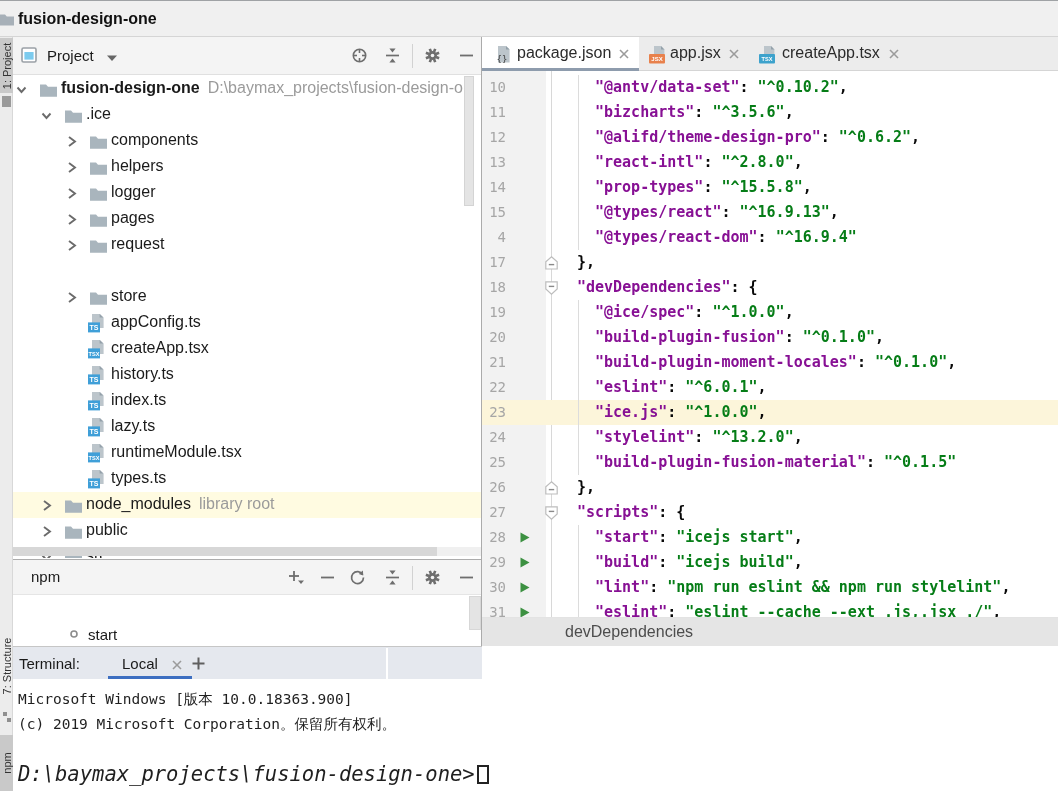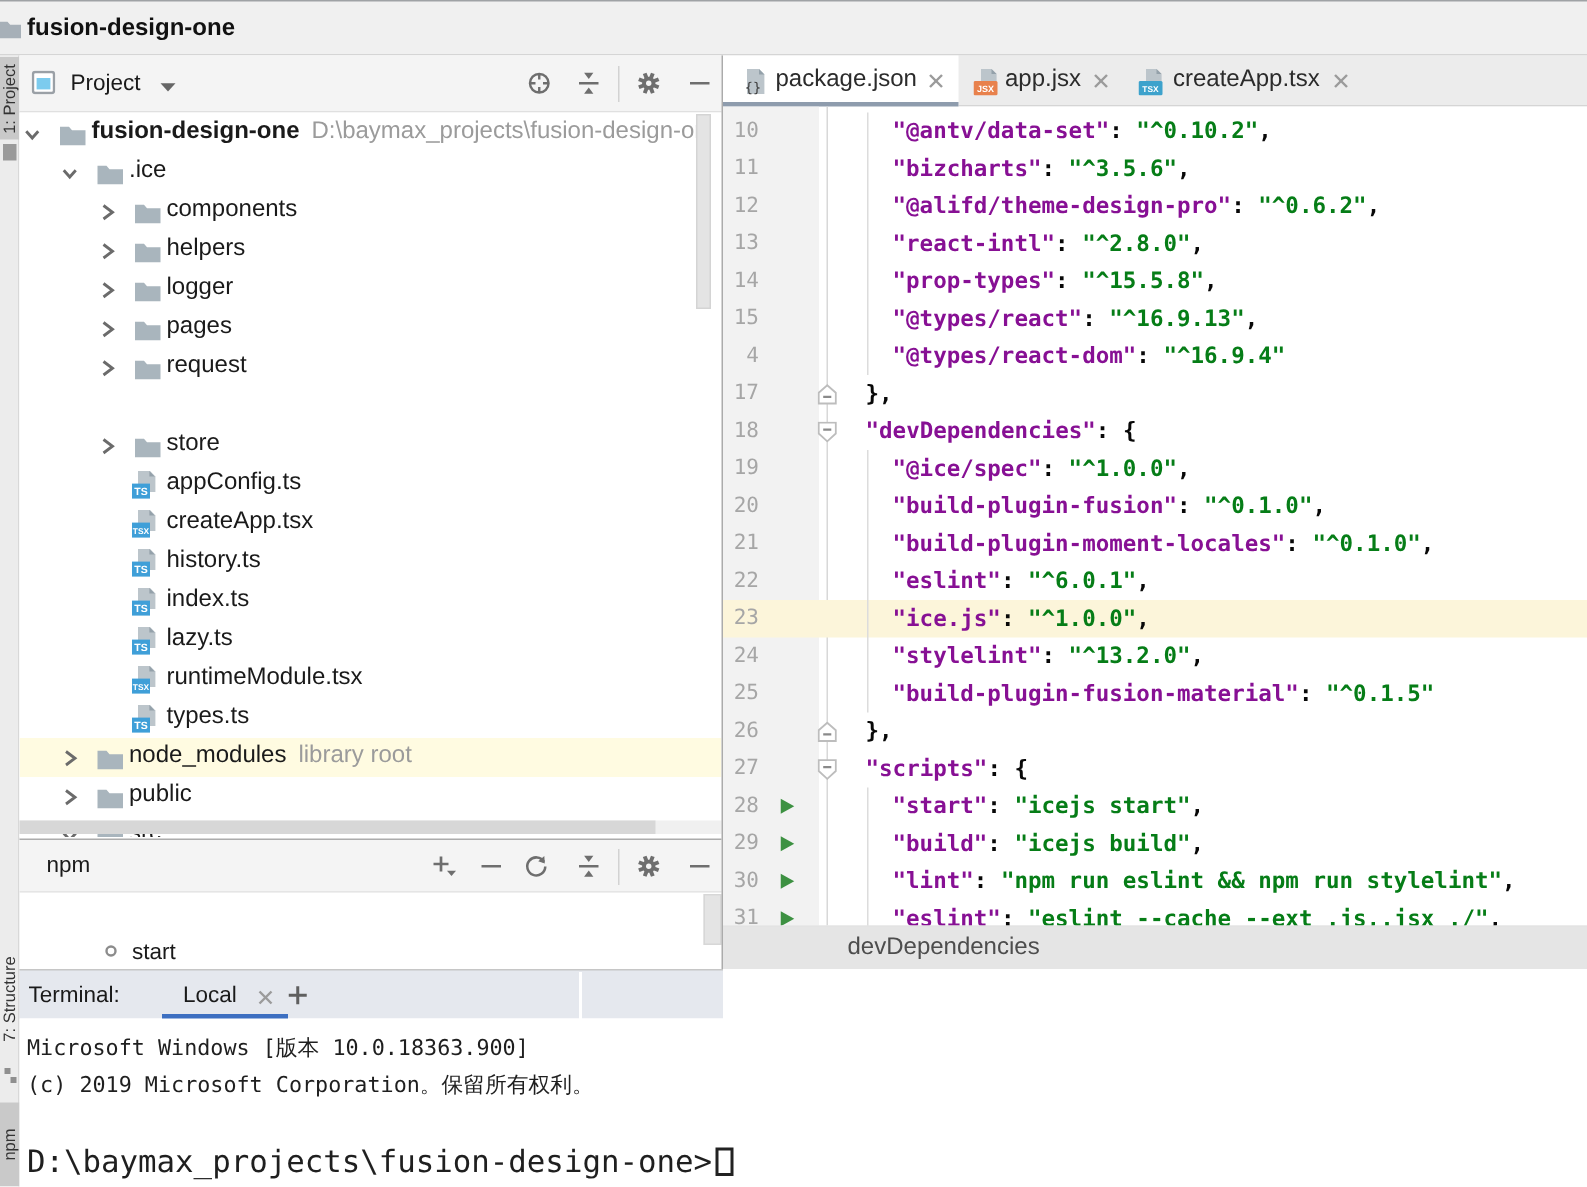--- a/index.html
+++ b/index.html
@@ -470,21 +470,21 @@
       </svg>
     </span>
   <span class="term-divider" style="left:373px;"></span>
   <span class="term-divider" style="left:747px;"></span>
 </div>
 <div class="abs" id="terminal-bar-right"></div>
 <div class="abs" id="terminal-content">
     <div class="term-line term-sm" style="top: 8px;">Microsoft Windows [版本 10.0.18363.900]</div>
     <div class="term-line term-sm" style="top: 33px;">(c) 2019 Microsoft Corporation。保留所有权利。</div>
     <div class="term-line term-sm" style="top: 58px;"></div>
-    <div class="term-line term-lg" style="top: 83px;">D:\baymax_projects\fusion-design-one&gt;<span id="term-cursor"></span></div>
+    <div class="term-line term-lg" style="top: 83px; font-style: italic;">D:\baymax_projects\fusion-design-one&gt;<span id="term-cursor"></span></div>
   </div>
 
 <div class="abs" id="editor-splitter"></div>
 <div class="abs" id="tab-bar">
     <div class="ed-tab tab-active" style="left: 0px; width: 157px;">
       <span class="ic" style="left: 13px; top: 8px;">
         <svg width="17" height="19" viewBox="0 0 17 19">
           <path d="M3 1 h8 l3.6 3.6 v13 h-11.6 z" fill="#BCC5CB"></path>
           <path d="M11 1 l3.6 3.6 h-3.6 z" fill="#94A1AA"></path>
           <text x="7" y="16.6" font-family="DejaVu Sans Mono, monospace" font-size="9" fill="#3A3A3A" text-anchor="middle">{}</text>

